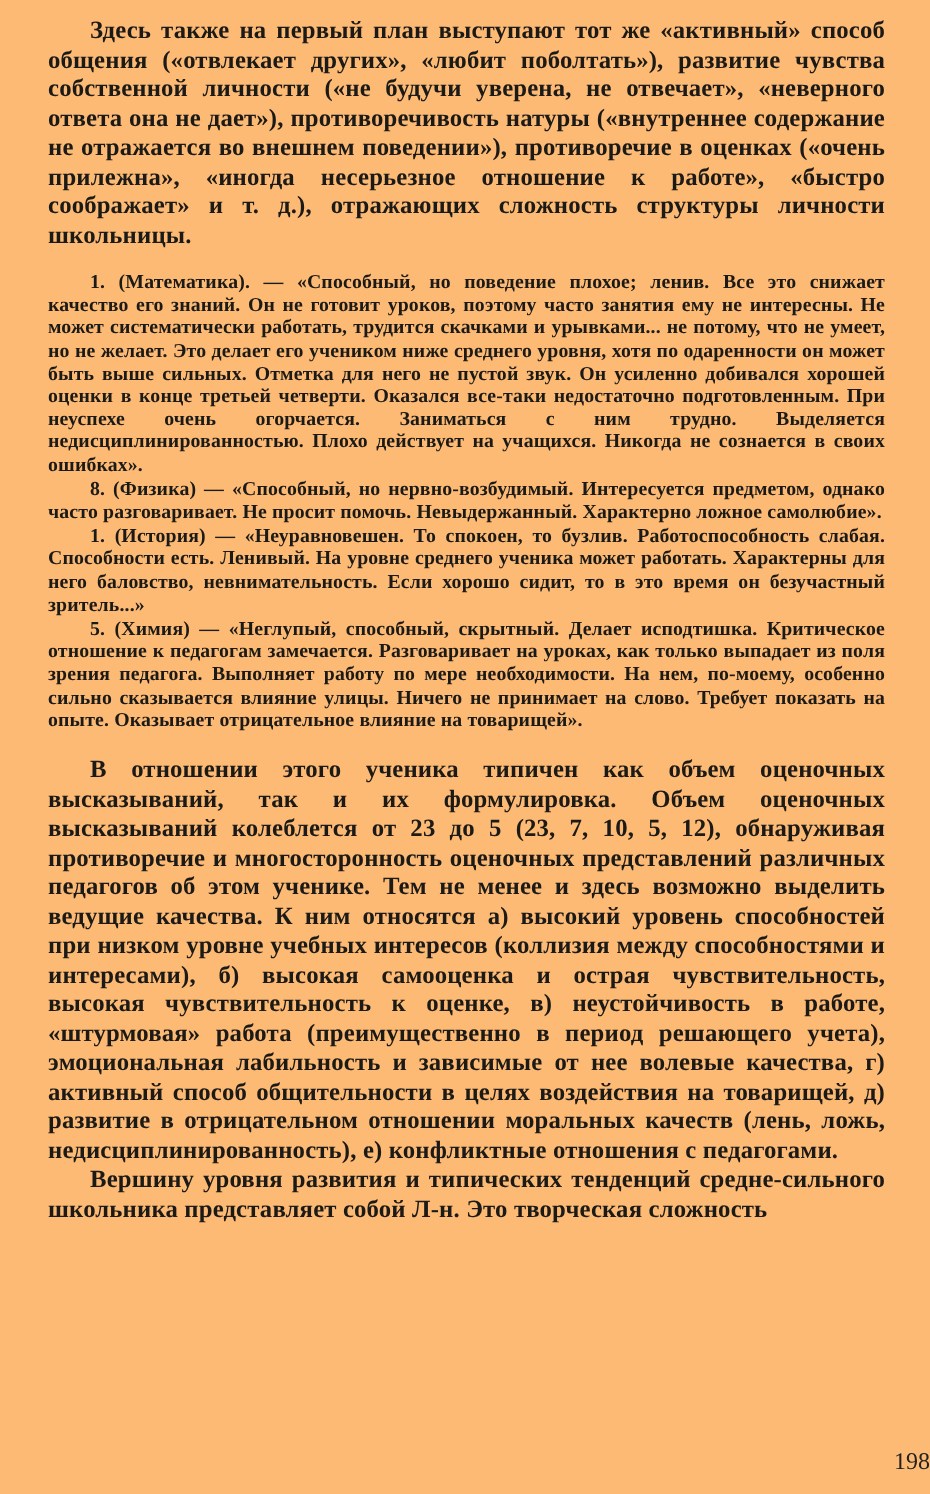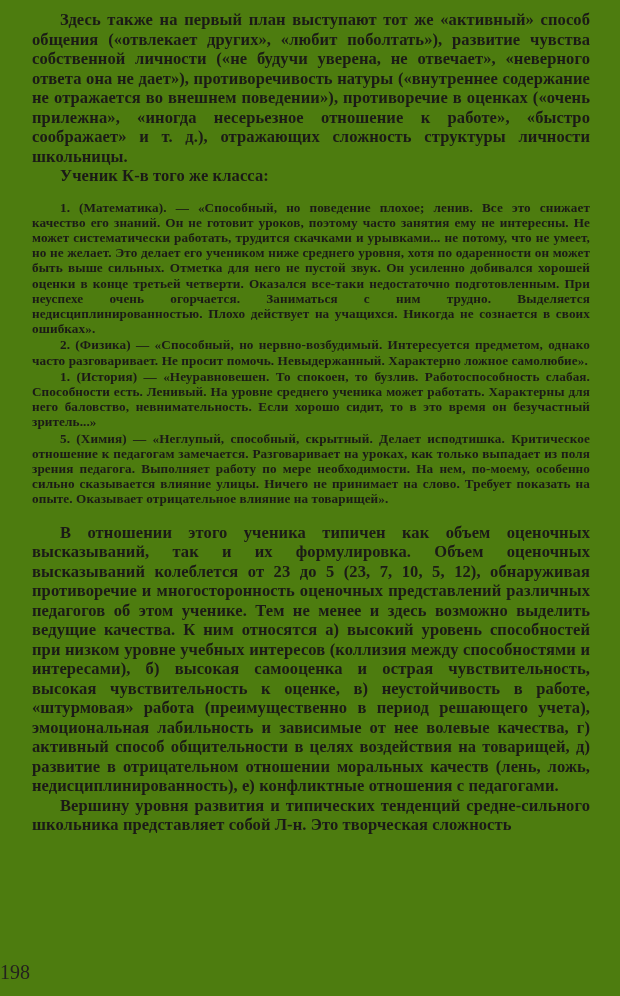--- a/index.html
+++ b/index.html
@@ -6,21 +6,21 @@
     margin: 0;
     padding: 0;
     background: #e9e7e2;
   }
   .page {
     position: relative;
     box-sizing: border-box;
     width: 620px;
     height: 996px;
     margin: 0 auto;
-    background: #4d7c0f;
+    background: #fdba74;
     color: #1b1a17;
     font-family: "Liberation Serif", "DejaVu Serif", serif;
     overflow: hidden;
     padding: 10px 30px 10px 32px;
   }
   .para {
     margin: 0;
     text-align: justify;
     hyphens: auto;
   }
@@ -39,38 +39,37 @@
     line-height: 15.2px;
     font-weight: 700;
     letter-spacing: 0.1px;
   }
   .small + .small { margin-top: 1px; }
   .page-number {
     position: absolute;
     left: 0;
     right: 0;
     bottom: 12px;
-    text-align: left;
-    font-size: 20px;
+    text-align: right;
+    font-size: 16px;
     font-weight: 400;
     color: #24221e;
   }
 </style>
 </head>
 <body>
 
 <div class="page">
 
   <p class="para main indent">Здесь также на первый план выступают тот же «активный» способ общения («отвлекает других», «любит поболтать»), развитие чувства собственной личности («не будучи уверена, не отвечает», «неверного ответа она не дает»), противоречивость натуры («внутреннее содержание не отражается во внешнем поведении»), противоречие в оценках («очень прилежна», «иногда несерьезное отношение к работе», «быстро соображает» и т. д.), отражающих сложность структуры личности школьницы.</p>
 
-  <p class="para main indent">Ученик К-в того же класса:</p>
 
   <div class="quotes">
     <p class="para small indent">1. (Математика). — «Способный, но поведение плохое; ленив. Все это снижает качество его знаний. Он не готовит уроков, поэтому часто занятия ему не интересны. Не может систематически работать, трудится скачками и урывками... не потому, что не умеет, но не желает. Это делает его учеником ниже среднего уровня, хотя по одаренности он может быть выше сильных. Отметка для него не пустой звук. Он усиленно добивался хорошей оценки в конце третьей четверти. Оказался все-таки недостаточно подготовленным. При неуспехе очень огорчается. Заниматься с ним трудно. Выделяется недисциплинированностью. Плохо действует на учащихся. Никогда не сознается в своих ошибках».</p>
-    <p class="para small indent">2. (Физика) — «Способный, но нервно-возбудимый. Интересуется предметом, однако часто разговаривает. Не просит помочь. Невыдержанный. Характерно ложное самолюбие».</p>
+    <p class="para small indent">8. (Физика) — «Способный, но нервно-возбудимый. Интересуется предметом, однако часто разговаривает. Не просит помочь. Невыдержанный. Характерно ложное самолюбие».</p>
     <p class="para small indent">1. (История) — «Неуравновешен. То спокоен, то бузлив. Работоспособность слабая. Способности есть. Ленивый. На уровне среднего ученика может работать. Характерны для него баловство, невнимательность. Если хорошо сидит, то в это время он безучастный зритель...»</p>
     <p class="para small indent">5. (Химия) — «Неглупый, способный, скрытный. Делает исподтишка. Критическое отношение к педагогам замечается. Разговаривает на уроках, как только выпадает из поля зрения педагога. Выполняет работу по мере необходимости. На нем, по-моему, особенно сильно сказывается влияние улицы. Ничего не принимает на слово. Требует показать на опыте. Оказывает отрицательное влияние на товарищей».</p>
   </div>
 
   <p class="para main indent">В отношении этого ученика типичен как объем оценочных высказываний, так и их формулировка. Объем оценочных высказываний колеблется от 23 до 5 (23, 7, 10, 5, 12), обнаруживая противоречие и многосторонность оценочных представлений различных педагогов об этом ученике. Тем не менее и здесь возможно выделить ведущие качества. К ним относятся а) высокий уровень способностей при низком уровне учебных интересов (коллизия между способностями и интересами), б) высокая самооценка и острая чувствительность, высокая чувствительность к оценке, в) неустойчивость в работе, «штурмовая» работа (преимущественно в период решающего учета), эмоциональная лабильность и зависимые от нее волевые качества, г) активный способ общительности в целях воздействия на товарищей, д) развитие в отрицательном отношении моральных качеств (лень, ложь, недисциплинированность), е) конфликтные отношения с педагогами.</p>
 
   <p class="para main indent">Вершину уровня развития и типических тенденций средне-сильного школьника представляет собой Л-н. Это творческая сложность</p>
 
   <div class="page-number">198</div>
 

